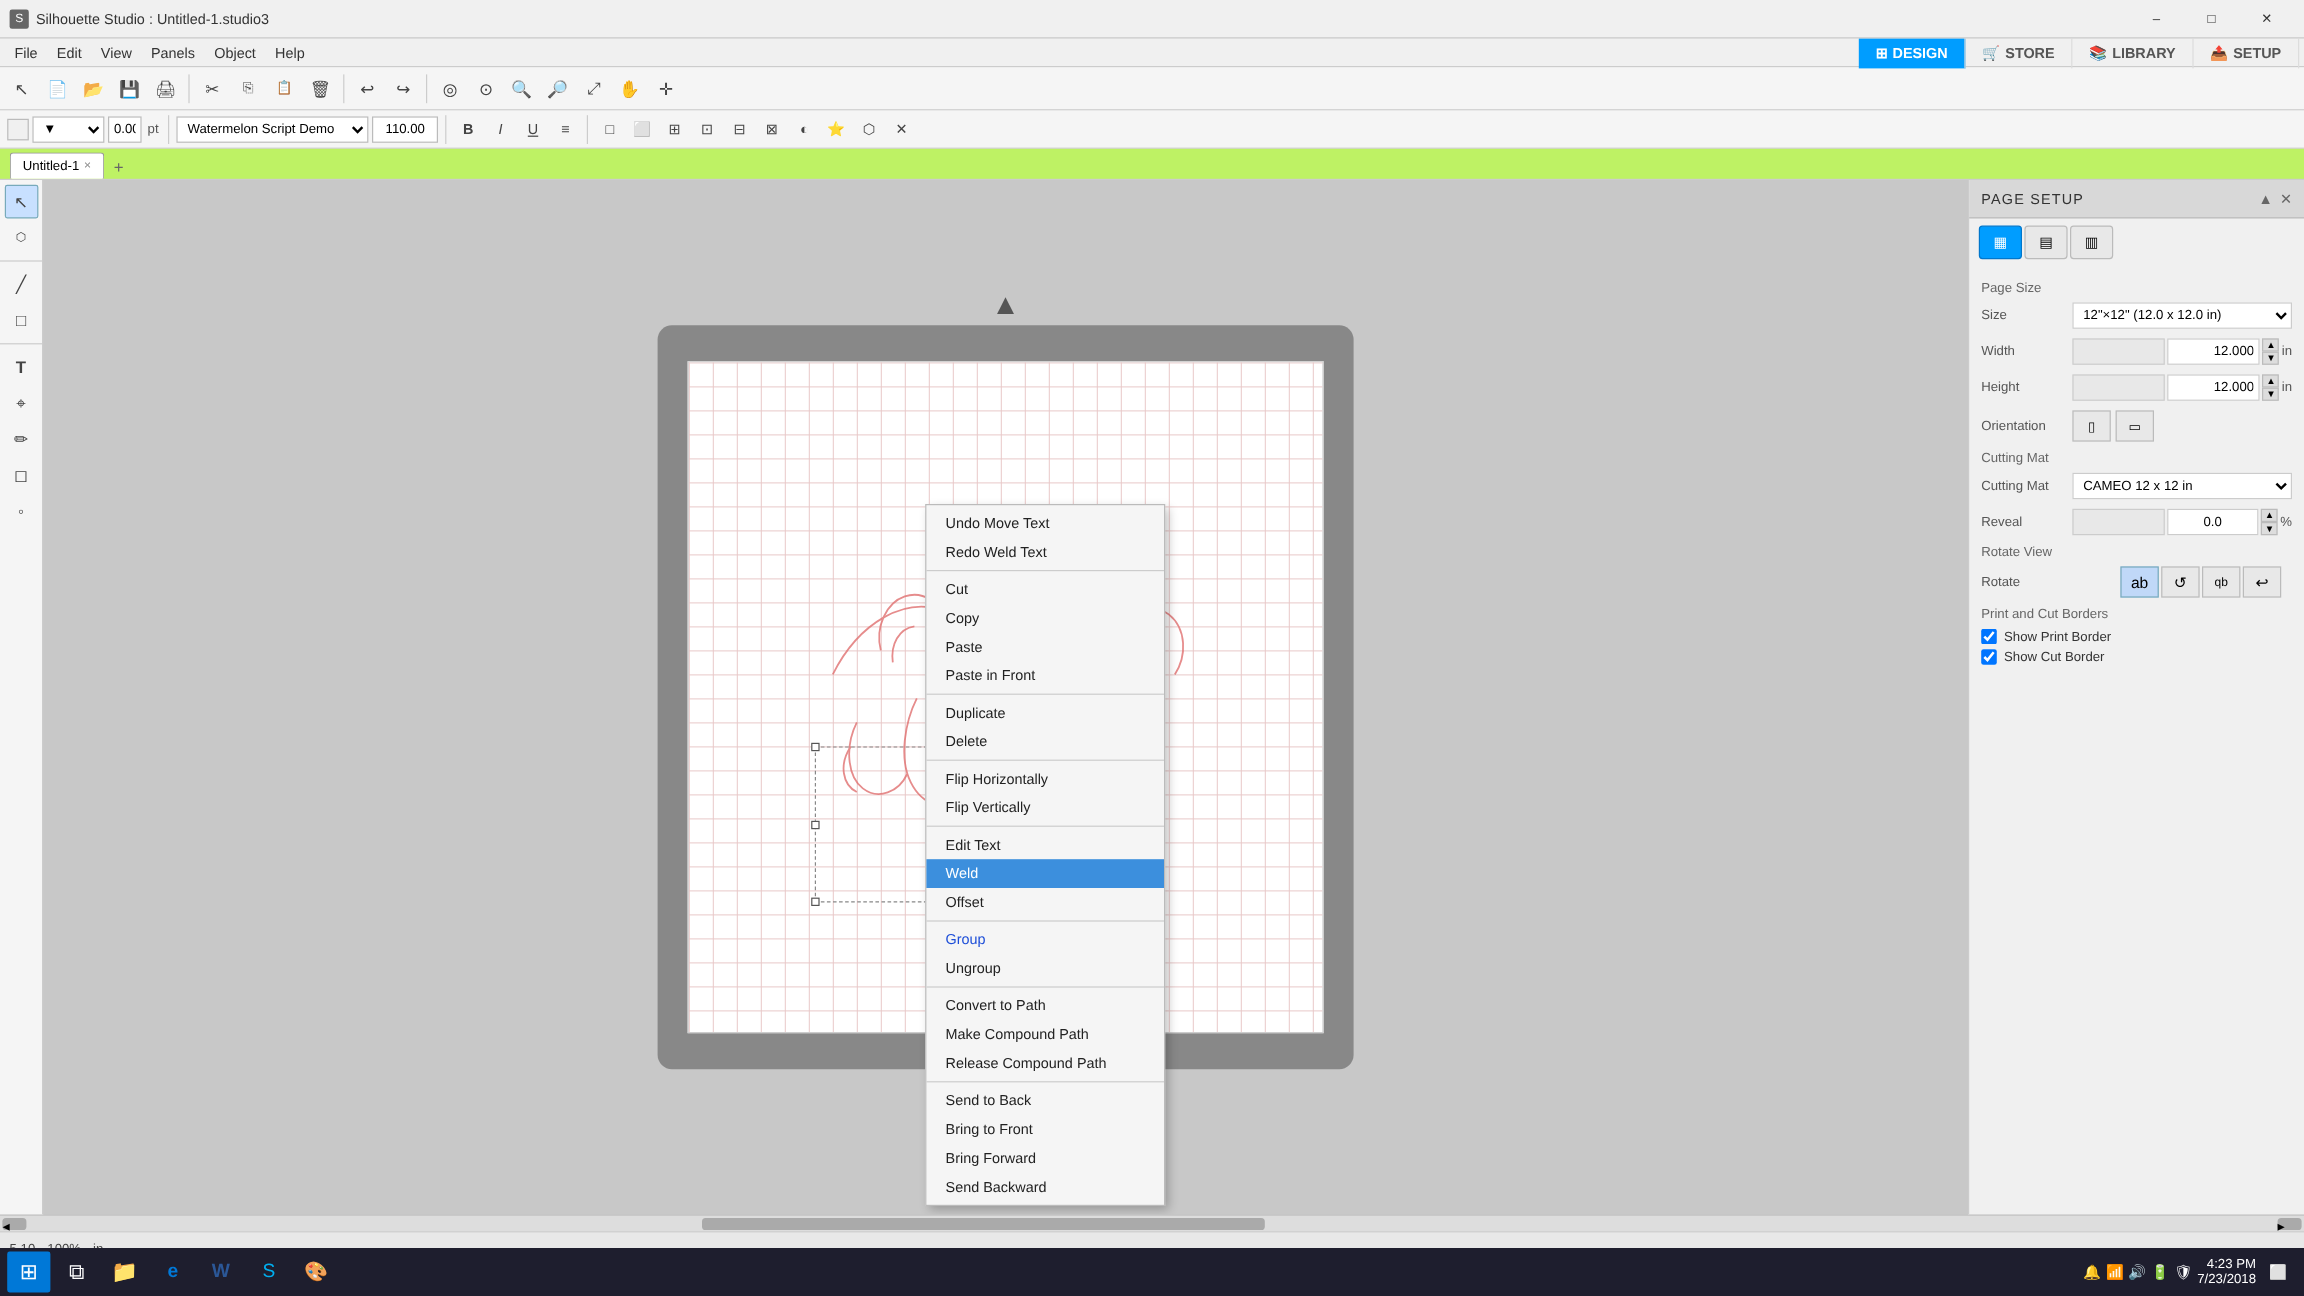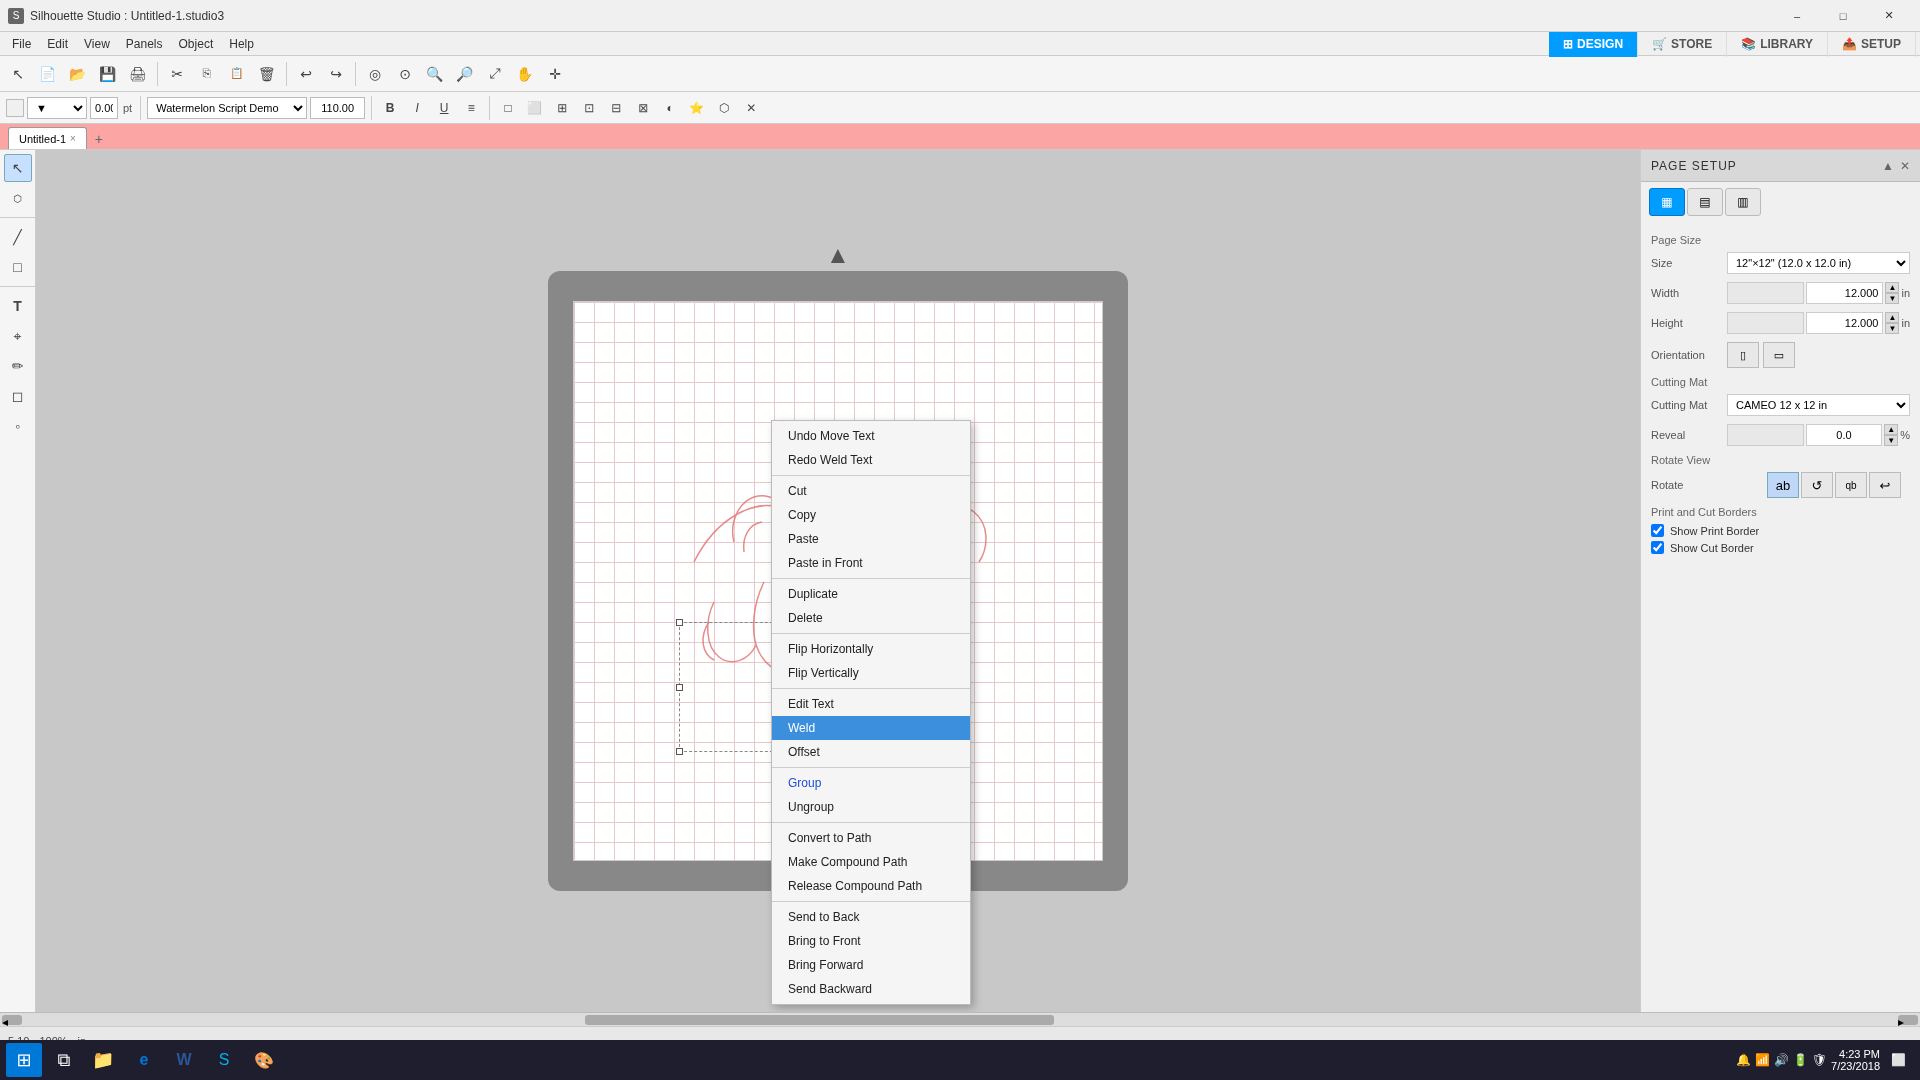--- a/index.html
+++ b/index.html
@@ -164,21 +164,21 @@
       border-radius: 2px;
       font-size: 12px;
       color: #444;
     }
     .fmt-btn.bold { font-weight: bold; }
     .fmt-btn.italic { font-style: italic; }
 
     
     #tab-bar {
       height: 26px;
-      background: #fca5a5;
+      background: #bef264;
       display: flex;
       align-items: flex-end;
       padding: 0 8px;
       border-bottom: 1px solid #ccc;
       gap: 2px;
     }
     .tab {
       height: 22px;
       padding: 0 10px;
       background: #d0d0d0;

